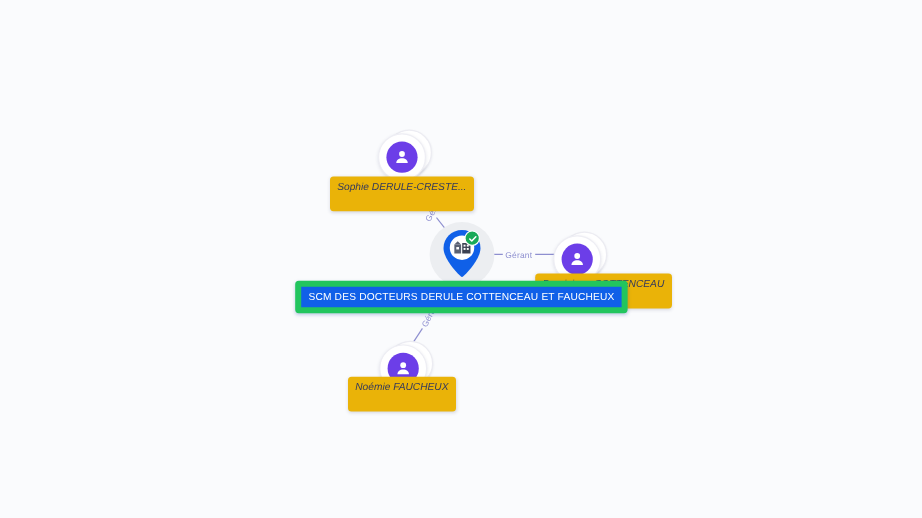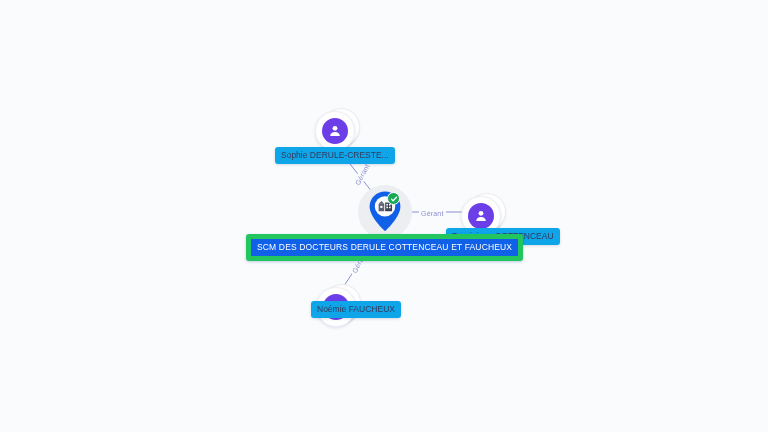--- a/index.html
+++ b/index.html
@@ -105,28 +105,29 @@
     align-items: center;
     justify-content: center;
   }
   .person-avatar svg {
     display: block;
   }
 
   
   .person-label {
     position: absolute;
-    background: #0ea5e9;
+    background: #eab308;
     border-radius: 3px;
     box-shadow: 0 1px 3px rgba(40,45,90,.16);
     font-size: 8.5px;
     color: #343a5c;
-    padding: 3px 6px 4px 6px;
+    padding: 3px 6px 16px 6px;
     white-space: nowrap;
     line-height: 10px;
+    font-style: italic;
   }
 
   
   #company-node {
     position: absolute;
     left: 358px;
     top: 185px;
     width: 54px;
     height: 54px;
   }
@@ -239,21 +240,21 @@
     <div class="person-stack"></div>
     <div class="person-front">
       <div class="person-avatar">
         <svg width="16" height="16" viewBox="0 0 24 24" fill="#ffffff">
           <circle cx="12" cy="8" r="3.6"></circle>
           <path d="M4.8 19.4c0-3.7 3.2-6 7.2-6s7.2 2.3 7.2 6z"></path>
         </svg>
       </div>
     </div>
   </div>
-  <div class="person-label" style="left:290px; top:301px;margin-left:21px;">Noémie FAUCHEUX</div>
+  <div class="person-label" style="left:290px; top:314px;">Noémie FAUCHEUX</div>
 
   <div id="company-node">
     <div id="company-halo"></div>
     <div id="company-pin">
       <svg width="36" height="44" viewBox="0 0 36 44" xmlns="http://www.w3.org/2000/svg">
         <path d="M18 1.6C9.4 1.6 2.6 8.3 2.6 16.6c0 9.5 11.6 21.1 14.3 23.7a1.6 1.6 0 0 0 2.2 0c2.7-2.6 14.3-14.2 14.3-23.7C33.4 8.3 26.6 1.6 18 1.6z" fill="#1060e8"></path>
         <circle cx="18" cy="16.4" r="10.2" fill="#ffffff"></circle>
       </svg>
     </div>
     <div style="position:absolute; left:20px; top:13px; width:15px; height:14px;">

